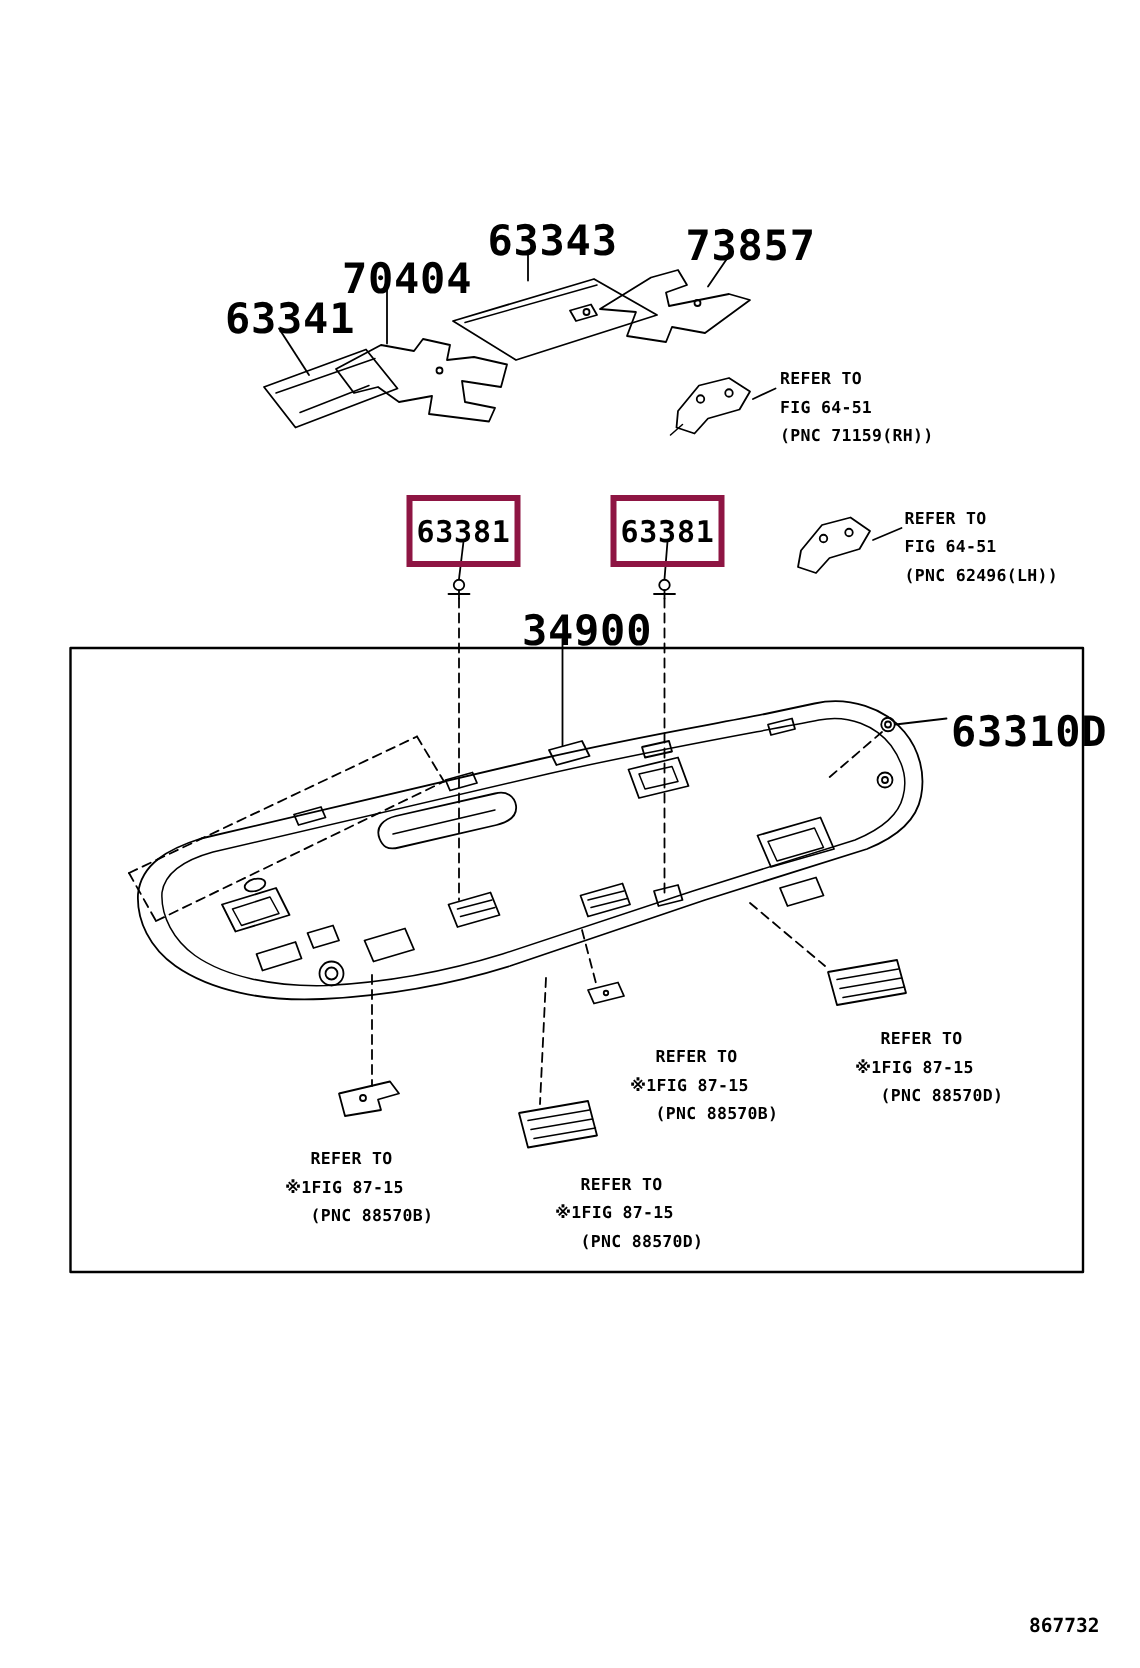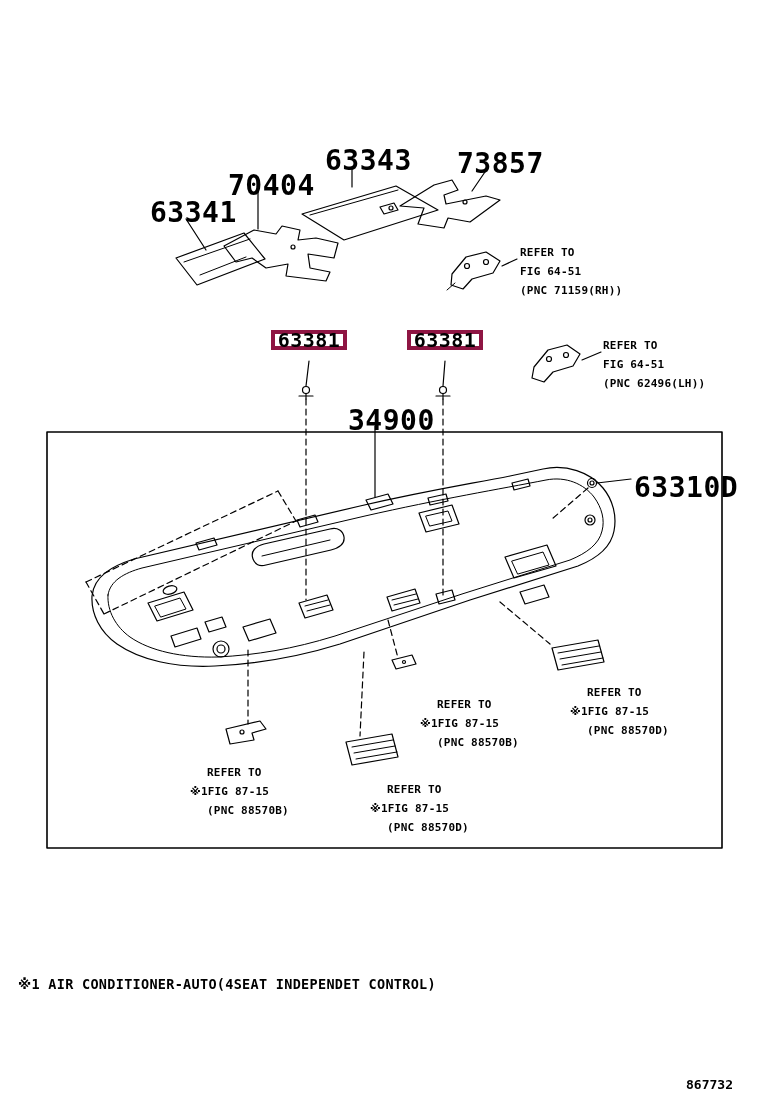--- a/index.html
+++ b/index.html
@@ -16,21 +16,21 @@
     stroke-linejoin:round; stroke-linecap:round;
   }
   .lineart .dash  { stroke-dasharray:6 4; }
   .lineart .frame { stroke-width:1.6; }
   .lineart .thin  { stroke-width:1; }
   .plabel {
     position:absolute; font-size:28px; font-weight:700;
     letter-spacing:0.5px; white-space:nowrap; cursor:pointer;
   }
   .hl-box {
-    position:absolute; width:76px; height:20px;
+    position:absolute; width:76px; height:48px;
     border:4px solid var(--highlight-box,#8e1543);
     display:flex; align-items:center; justify-content:center;
     font-size:20px; font-weight:700; letter-spacing:0.5px; cursor:pointer;
   }
   .refer {
     position:absolute; font-size:11px; font-weight:700;
     line-height:19px; letter-spacing:0.2px; white-space:nowrap;
   }
   .refer .ind { padding-left:17px; }
   .footnote {
@@ -248,16 +248,15 @@
     <div>※1FIG 87-15</div>
     <div class="ind">(PNC 88570B)</div>
   </div>
 
   <div class="refer" style="left:370px; top:780px">
     <div class="ind">REFER TO</div>
     <div>※1FIG 87-15</div>
     <div class="ind">(PNC 88570D)</div>
   </div>
 
-  <div class="footnote">※1 AIR CONDITIONER-AUTO(4SEAT INDEPENDET CONTROL)</div>
   <div class="fig-number">867732</div>
 
 </div>
 
 </body></html>

